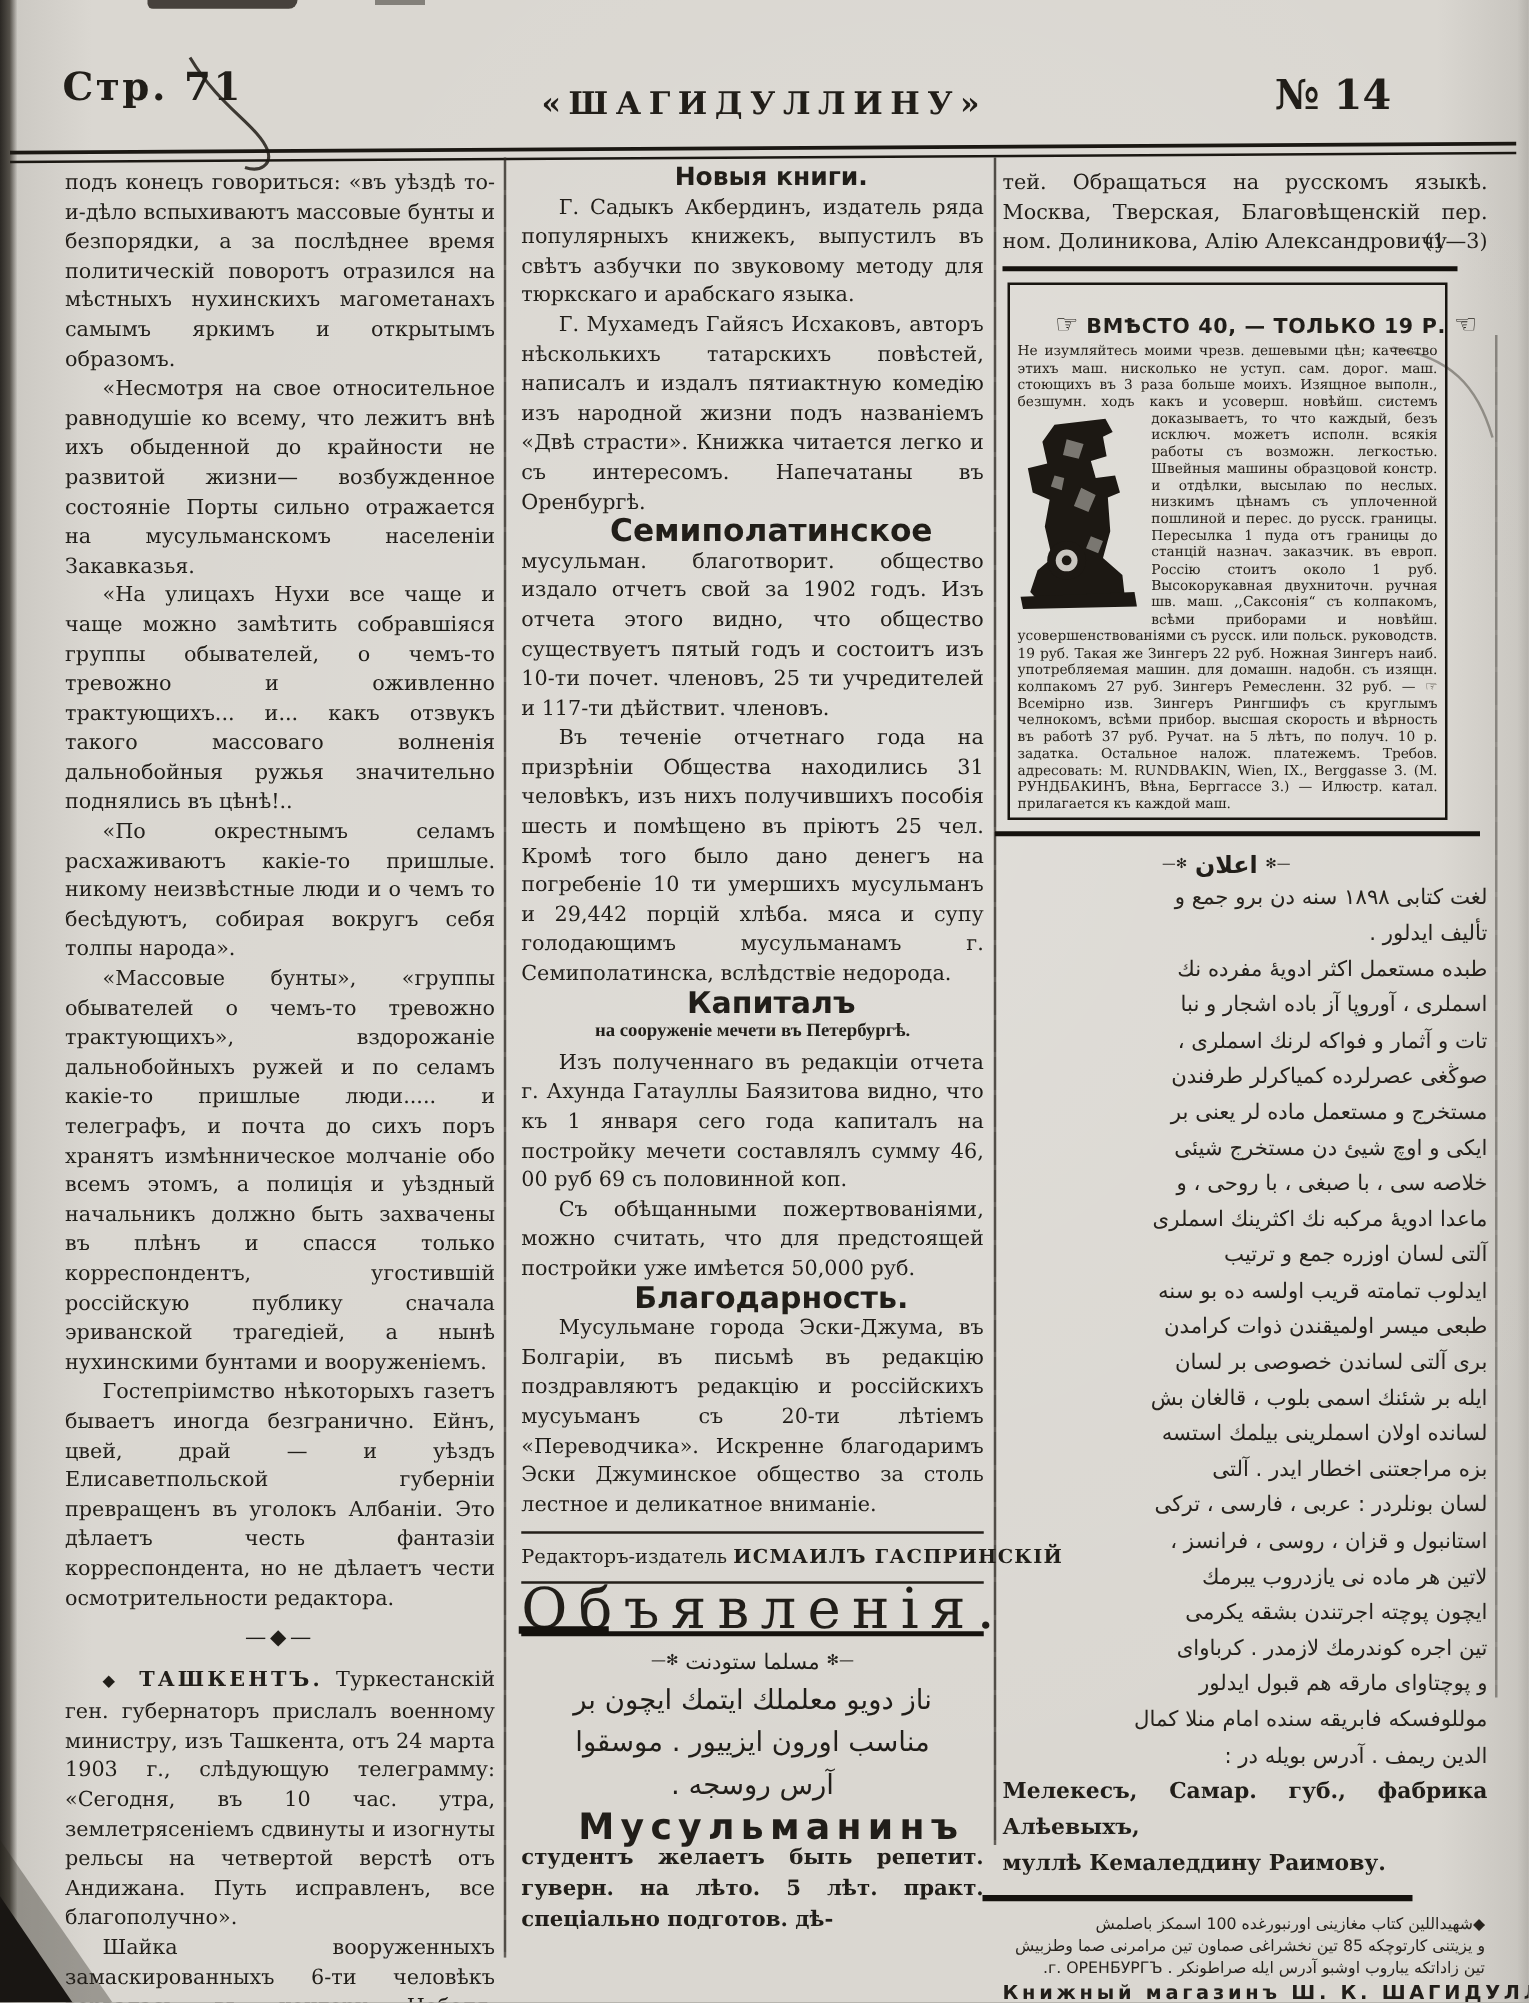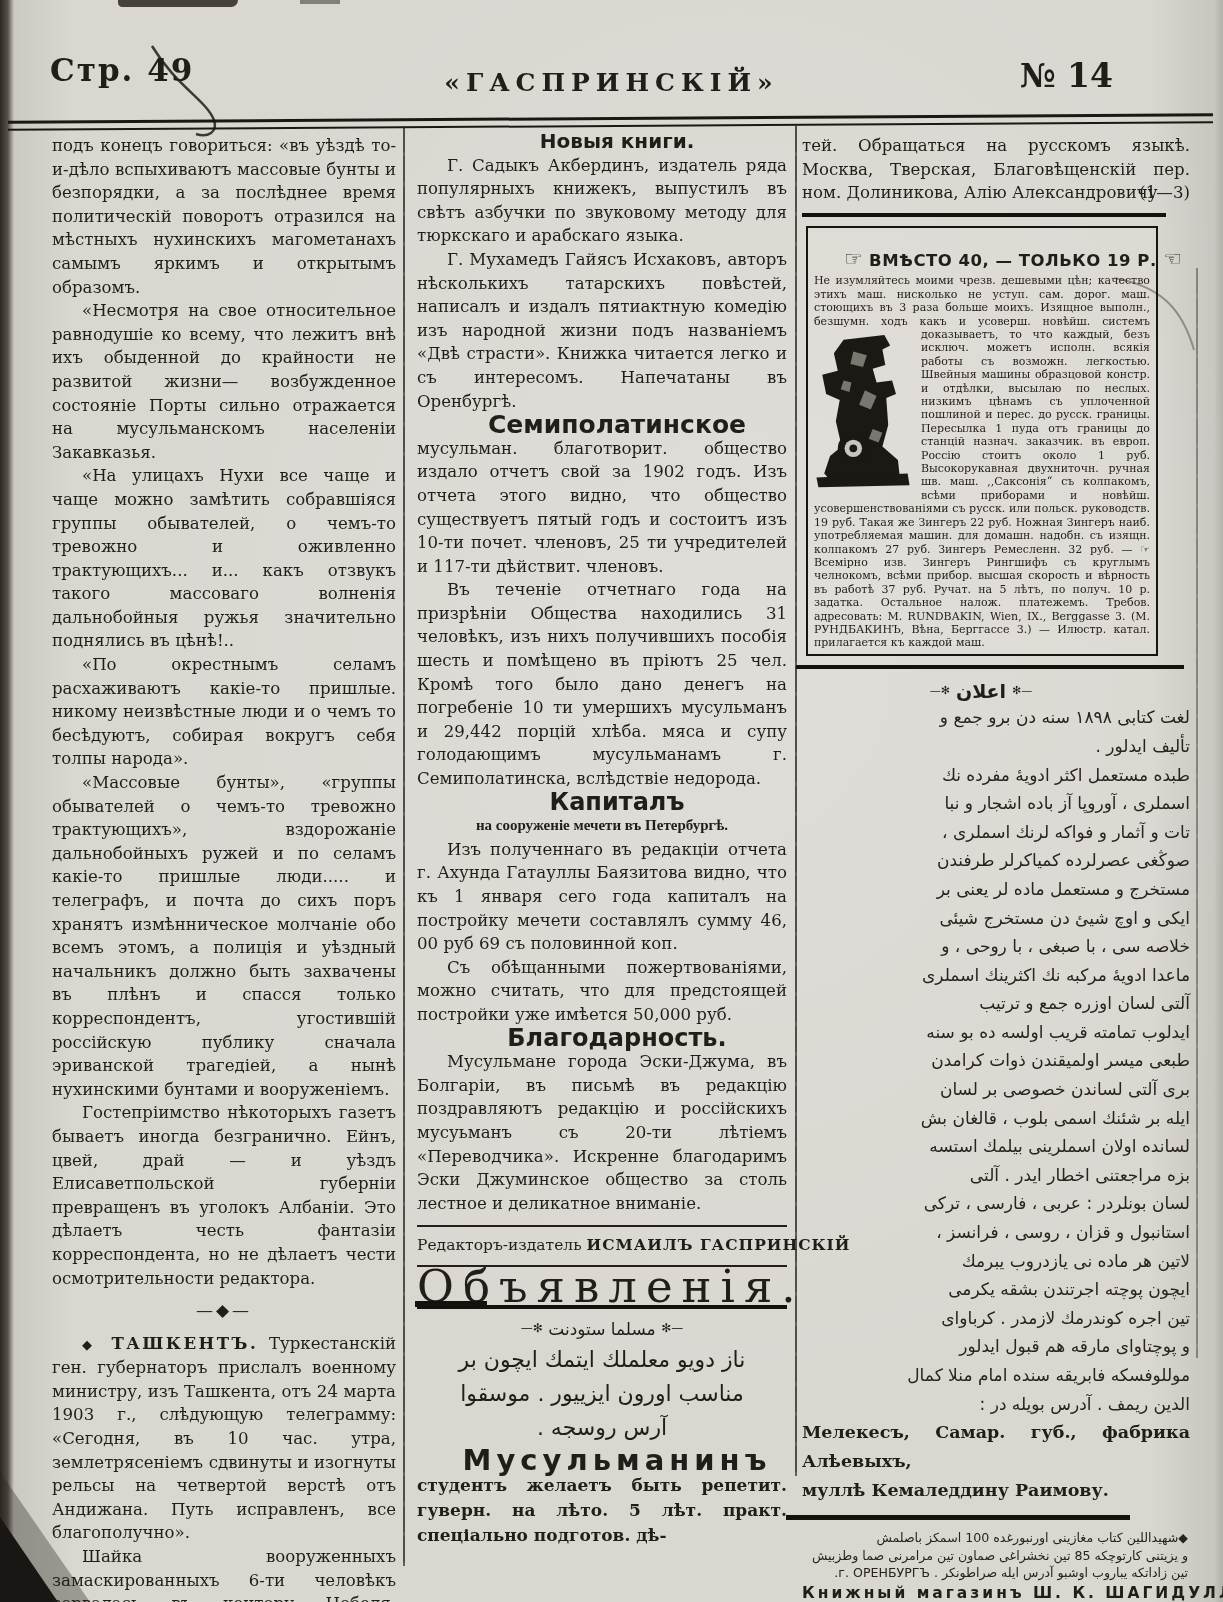--- a/index.html
+++ b/index.html
@@ -106,22 +106,22 @@
   <div class="corner-bl2"></div>
   <div class="corner-bl"></div>
   <div class="edge-right"></div>
   <svg class="squiggle" width="110" height="100">
     <path d="M4,4 C28,44 58,58 66,78 C70,90 60,96 48,92" stroke="#3c3832" stroke-width="2.5" fill="none"></path>
   </svg>
   <svg class="foldmark" width="90" height="90">
     <path d="M4,10 C50,18 72,40 84,82" stroke="#8f8c85" stroke-width="2" fill="none"></path>
   </svg>
 
-  <div class="hdr-page">Стр. 49</div>
-  <div class="hdr-title">«ГАСПРИНСКІЙ»</div>
+  <div class="hdr-page">Стр. 71</div>
+  <div class="hdr-title">«ШАГИДУЛЛИНУ»</div>
   <div class="hdr-issue">№ 14</div>
   <div class="hdr-rule">
       <div class="r1"></div>
       <div class="r2"></div>
     </div>
 
   <div class="vrule v1"></div>
   <div class="vrule v2"></div>
   <div class="vrule v3"></div>
 

